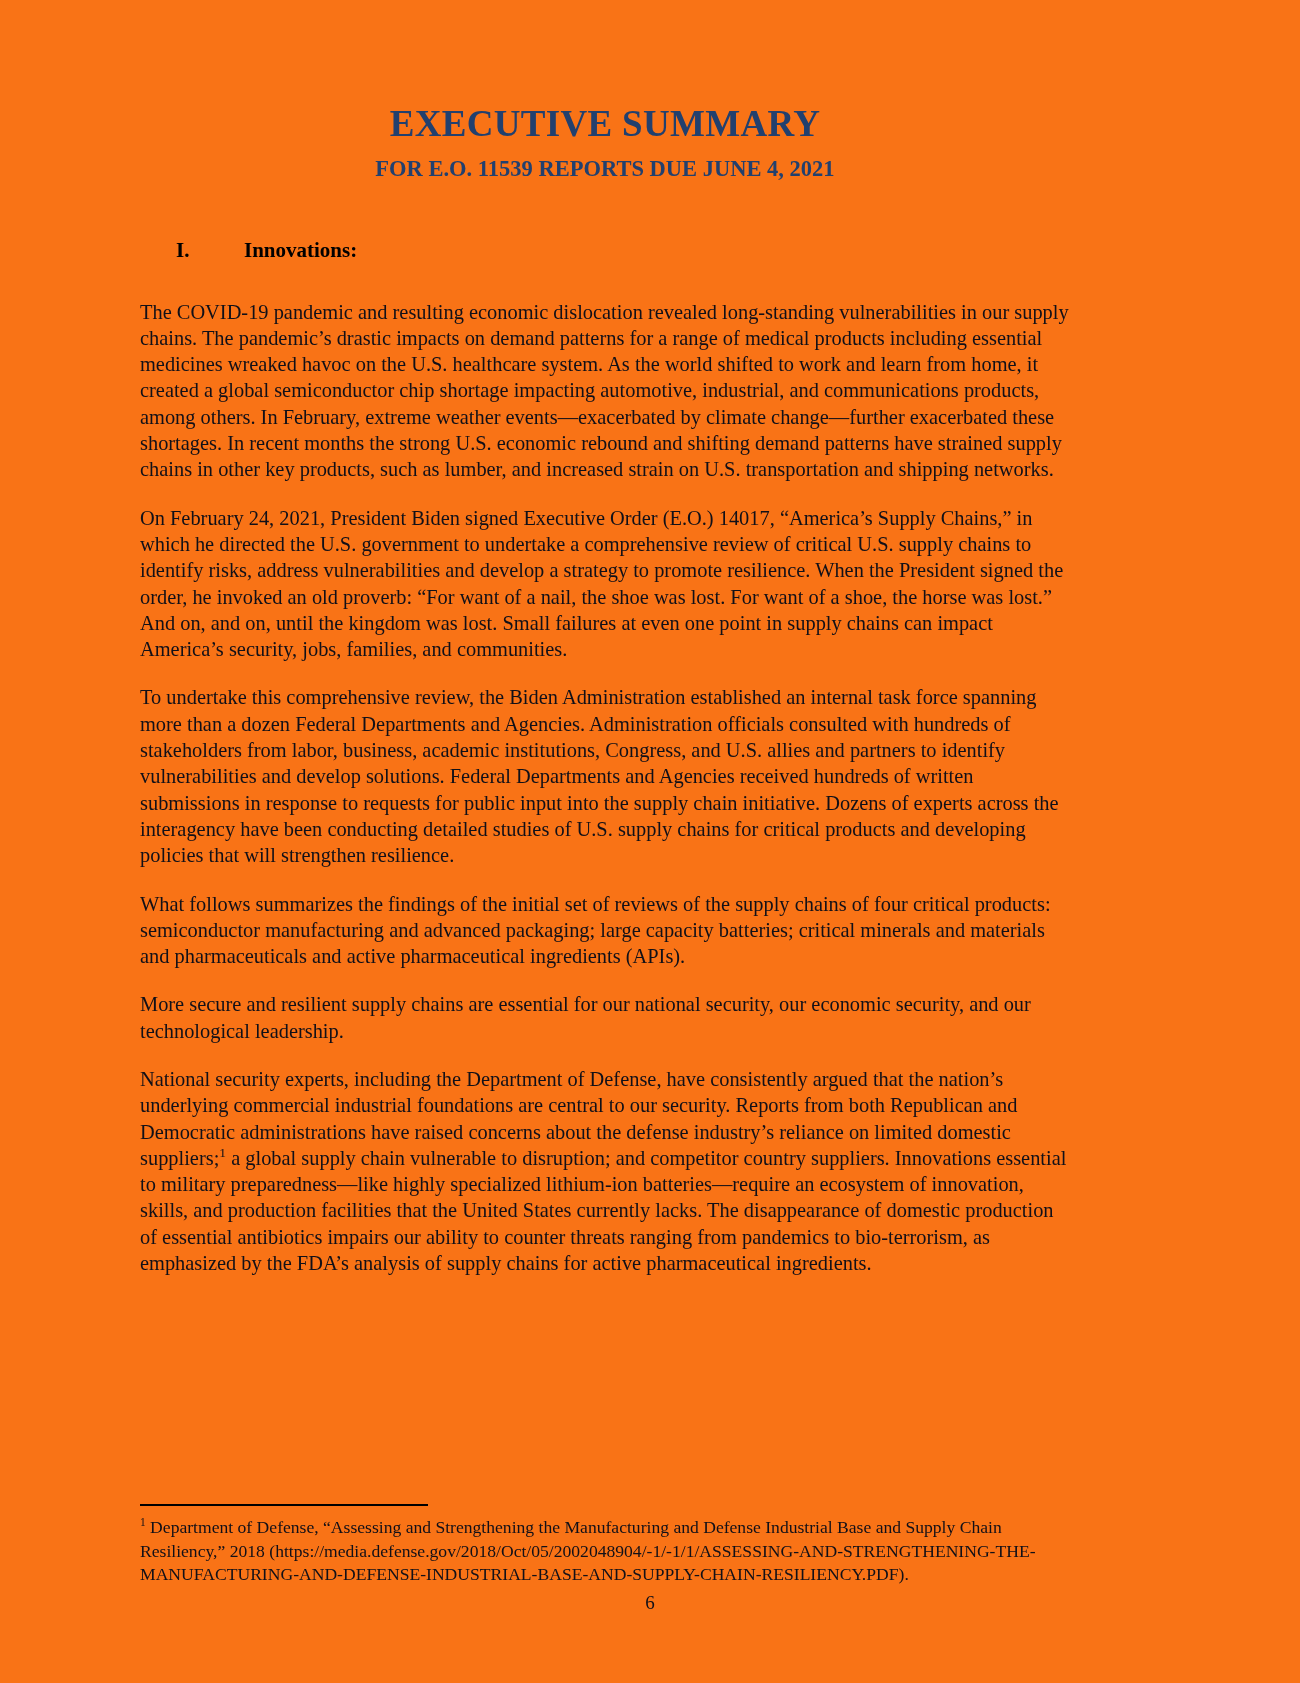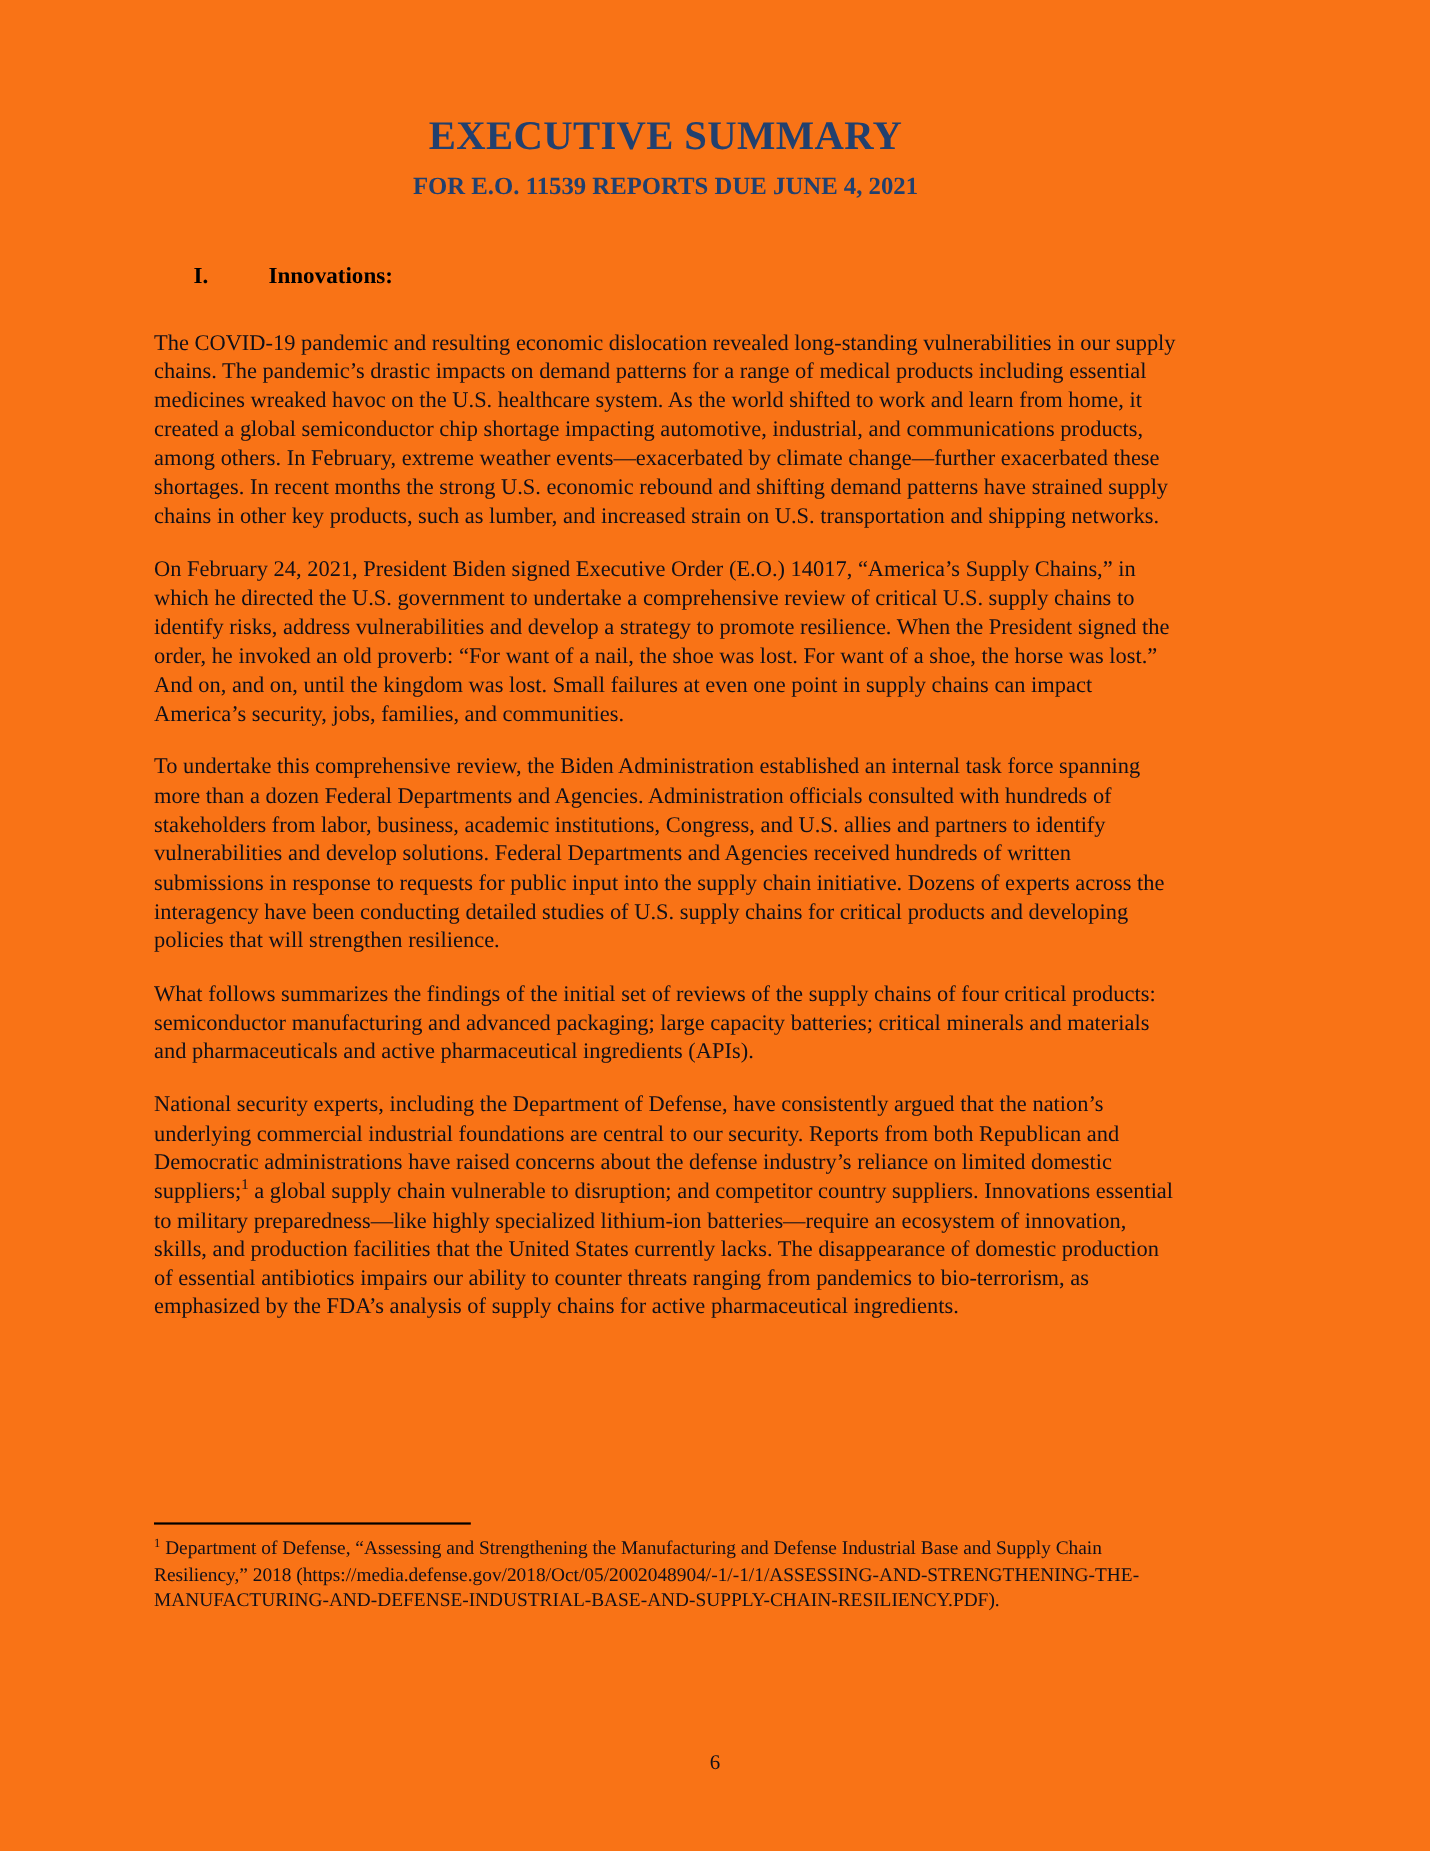--- a/index.html
+++ b/index.html
@@ -91,21 +91,21 @@
   sup.fnref {
     font-size: 0.66em;
     vertical-align: super;
     line-height: 0;
   }
 
   
   .footnote-area {
     position: absolute;
     left: 140px;
-    top: 1384px;
+    top: 1504px;
     width: 930px;
   }
   .footnote-rule {
     width: 288px;
     height: 0;
     border: none;
     border-top: 2.5px solid #000000;
     margin: 0 0 10px 0;
   }
   .footnote-text {
@@ -151,20 +151,21 @@
 
     <p class="body-p first">The COVID-19 pandemic and resulting economic dislocation revealed long-standing vulnerabilities in our supply chains.  The pandemic’s drastic impacts on demand patterns for a range of medical products including essential medicines wreaked havoc on the U.S. healthcare system.  As the world shifted to work and learn from home, it created a global semiconductor chip shortage impacting automotive, industrial, and communications products, among others.  In February, extreme weather events—exacerbated by climate change—further exacerbated these shortages.  In recent months the strong U.S. economic rebound and shifting demand patterns have strained supply chains in other key products, such as lumber, and increased strain on U.S. transportation and shipping networks.</p>
 
     <p class="body-p">On February 24, 2021, President Biden signed Executive Order (E.O.) 14017, “America’s Supply Chains,” in which he directed the U.S. government to undertake a comprehensive review of critical U.S. supply chains to identify risks, address vulnerabilities and develop a strategy to promote resilience.  When the President signed the order, he invoked an old proverb: “For want of a nail, the shoe was lost.  For want of a shoe, the horse was lost.”  And on, and on, until the kingdom was lost.  Small failures at even one point in supply chains can impact America’s security, jobs, families, and communities.</p>
 
     <p class="body-p">To undertake this comprehensive review, the Biden Administration established an internal task force spanning more than a dozen Federal Departments and Agencies. Administration officials consulted with hundreds of stakeholders from labor, business, academic institutions, Congress, and U.S. allies and partners to identify vulnerabilities and develop solutions.  Federal Departments and Agencies received hundreds of written submissions in response to requests for public input into the supply chain initiative.  Dozens of experts across the interagency have been conducting detailed studies of U.S. supply chains for critical products and developing policies that will strengthen resilience.</p>
 
     <p class="body-p">What follows summarizes the findings of the initial set of reviews of the supply chains of four critical products: semiconductor manufacturing and advanced packaging; large capacity batteries; critical minerals and materials and pharmaceuticals and active pharmaceutical ingredients (APIs).</p>
 
 
+    <p class="body-p">More secure and resilient supply chains are essential for our national security, our economic security, and our technological leadership.</p>
 
     <p class="body-p"><span>National security experts, including the Department of Defense, have consistently argued that the nation’s underlying commercial industrial foundations are central to our security.  Reports from both Republican and Democratic administrations have raised concerns about the defense industry’s reliance on limited domestic suppliers;</span><sup class="fnref">1</sup><span> a global supply chain vulnerable to disruption; and competitor country suppliers.  Innovations essential to military preparedness—like highly specialized lithium-ion batteries—require an ecosystem of innovation, skills, and production facilities that the United States currently lacks.  The disappearance of domestic production of essential antibiotics impairs our ability to counter threats ranging from pandemics to bio-terrorism, as emphasized by the FDA’s analysis of supply chains for active pharmaceutical ingredients.</span></p>
 
   </div>
 
   <div class="footnote-area">
     <hr class="footnote-rule">
     <p class="footnote-text"><sup>1</sup><span> Department of Defense, “Assessing and Strengthening the Manufacturing and Defense Industrial Base and Supply Chain Resiliency,” 2018 (https://media.defense.gov/2018/Oct/05/2002048904/-1/-1/1/ASSESSING-AND-STRENGTHENING-THE-MANUFACTURING-AND-DEFENSE-INDUSTRIAL-BASE-AND-SUPPLY-CHAIN-RESILIENCY.PDF).</span></p>
   </div>
 

